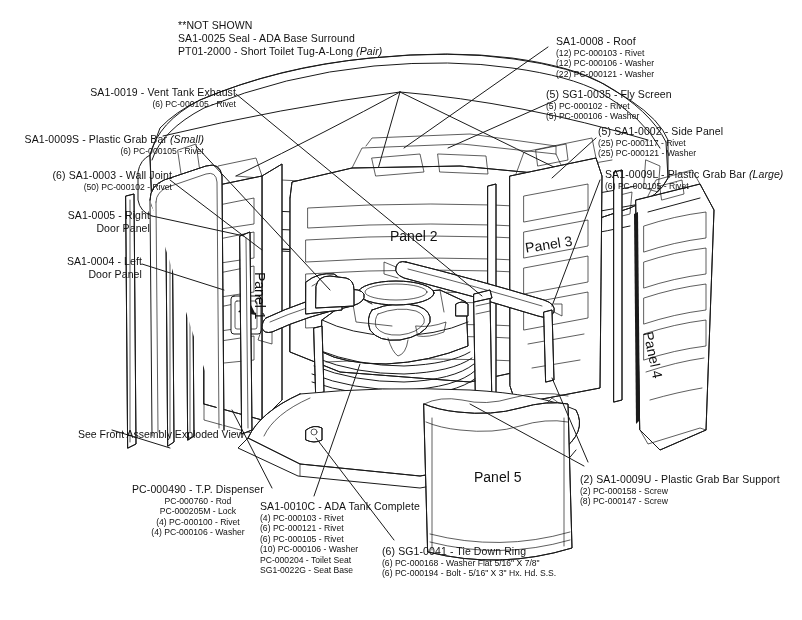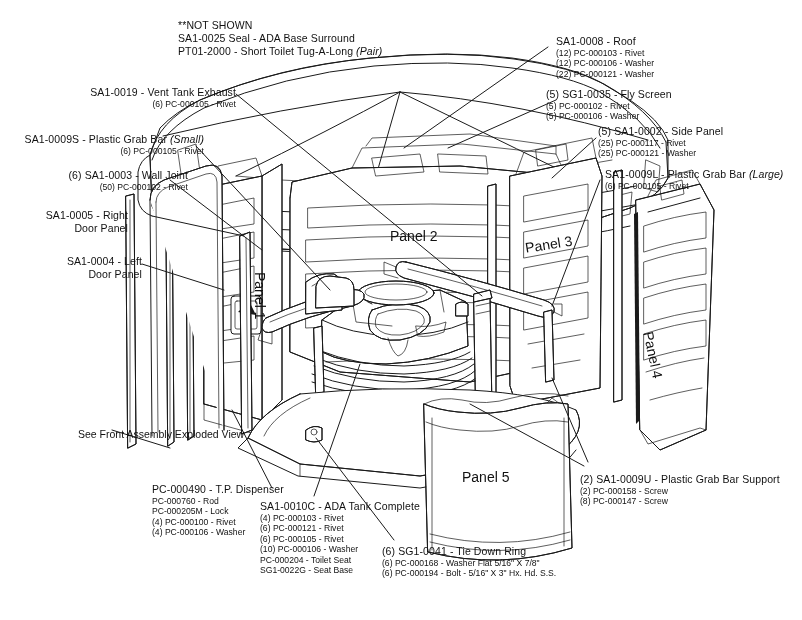--- a/index.html
+++ b/index.html
@@ -294,26 +294,26 @@
   <div class="lbl ralign" style="left:0px;top:86px;width:236px;">
     <div class="t">SA1-0019 - Vent Tank Exhaust</div>
     <div class="s">(6) PC-000105 - Rivet</div>
   </div>
 
   <div class="lbl ralign" style="left:0px;top:133px;width:204px;">
     <div class="t"><span>SA1-0009S - Plastic Grab Bar </span><span class="it">(Small)</span></div>
     <div class="s">(6) PC-000105 - Rivet</div>
   </div>
 
-  <div class="lbl ralign" style="left:0px;top:169px;width:172px;padding-left:16px;">
+  <div class="lbl ralign" style="left:0px;top:169px;width:172px;">
     <div class="t">(6) SA1-0003 - Wall Joint</div>
     <div class="s">(50) PC-000102 - Rivet</div>
   </div>
 
-  <div class="lbl ralign" style="left:0px;top:209px;width:128px;">
+  <div class="lbl ralign" style="left:0px;top:209px;width:150px;">
     <div class="t">SA1-0005 - Right</div>
     <div class="t">Door Panel</div>
   </div>
 
   <div class="lbl ralign" style="left:0px;top:255px;width:142px;">
     <div class="t">SA1-0004 - Left</div>
     <div class="t">Door Panel</div>
   </div>
 
   <div class="lbl" style="left:556px;top:35px;">
@@ -339,21 +339,21 @@
     <div class="t"><span>SA1-0009L - Plastic Grab Bar </span><span class="it">(Large)</span></div>
     <div class="s">(6) PC-000105 - Rivet</div>
   </div>
 
   <div class="lbl" style="left:580px;top:473px;">
     <div class="t">(2) SA1-0009U - Plastic Grab Bar Support</div>
     <div class="s">(2) PC-000158 - Screw</div>
     <div class="s">(8) PC-000147 - Screw</div>
   </div>
 
-  <div class="lbl" style="left:152px;top:483px;">
+  <div class="lbl" style="left:132px;top:483px;text-align:center;">
     <div class="t">PC-000490 - T.P. Dispenser</div>
     <div class="s">PC-000760 - Rod</div>
     <div class="s">PC-000205M - Lock</div>
     <div class="s">(4) PC-000100 - Rivet</div>
     <div class="s">(4) PC-000106 - Washer</div>
   </div>
 
   <div class="lbl" style="left:260px;top:500px;">
     <div class="t">SA1-0010C - ADA Tank Complete</div>
     <div class="s">(4) PC-000103 - Rivet</div>
@@ -369,15 +369,15 @@
     <div class="s">(6) PC-000168 - Washer Flat 5/16" X 7/8"</div>
     <div class="s">(6) PC-000194 - Bolt - 5/16" X 3" Hx. Hd. S.S.</div>
   </div>
 
   <div class="note" style="left:78px;top:428px;">See Front Assembly Exploded View</div>
 
   <div class="panel-cap" style="left:268px;top:272px;transform:rotate(90deg);transform-origin:left top;">Panel 1</div>
   <div class="panel-cap" style="left:390px;top:228px;">Panel 2</div>
   <div class="panel-cap" style="left:524px;top:240px;transform:rotate(-9deg);transform-origin:left top;">Panel 3</div>
   <div class="panel-cap" style="left:656px;top:330px;transform:rotate(78deg);transform-origin:left top;">Panel 4</div>
-  <div class="panel-cap" style="left:462px;top:469px;">Panel 5</div>
+  <div class="panel-cap" style="left:474px;top:469px;">Panel 5</div>
 
 </div>
 
 </body></html>

